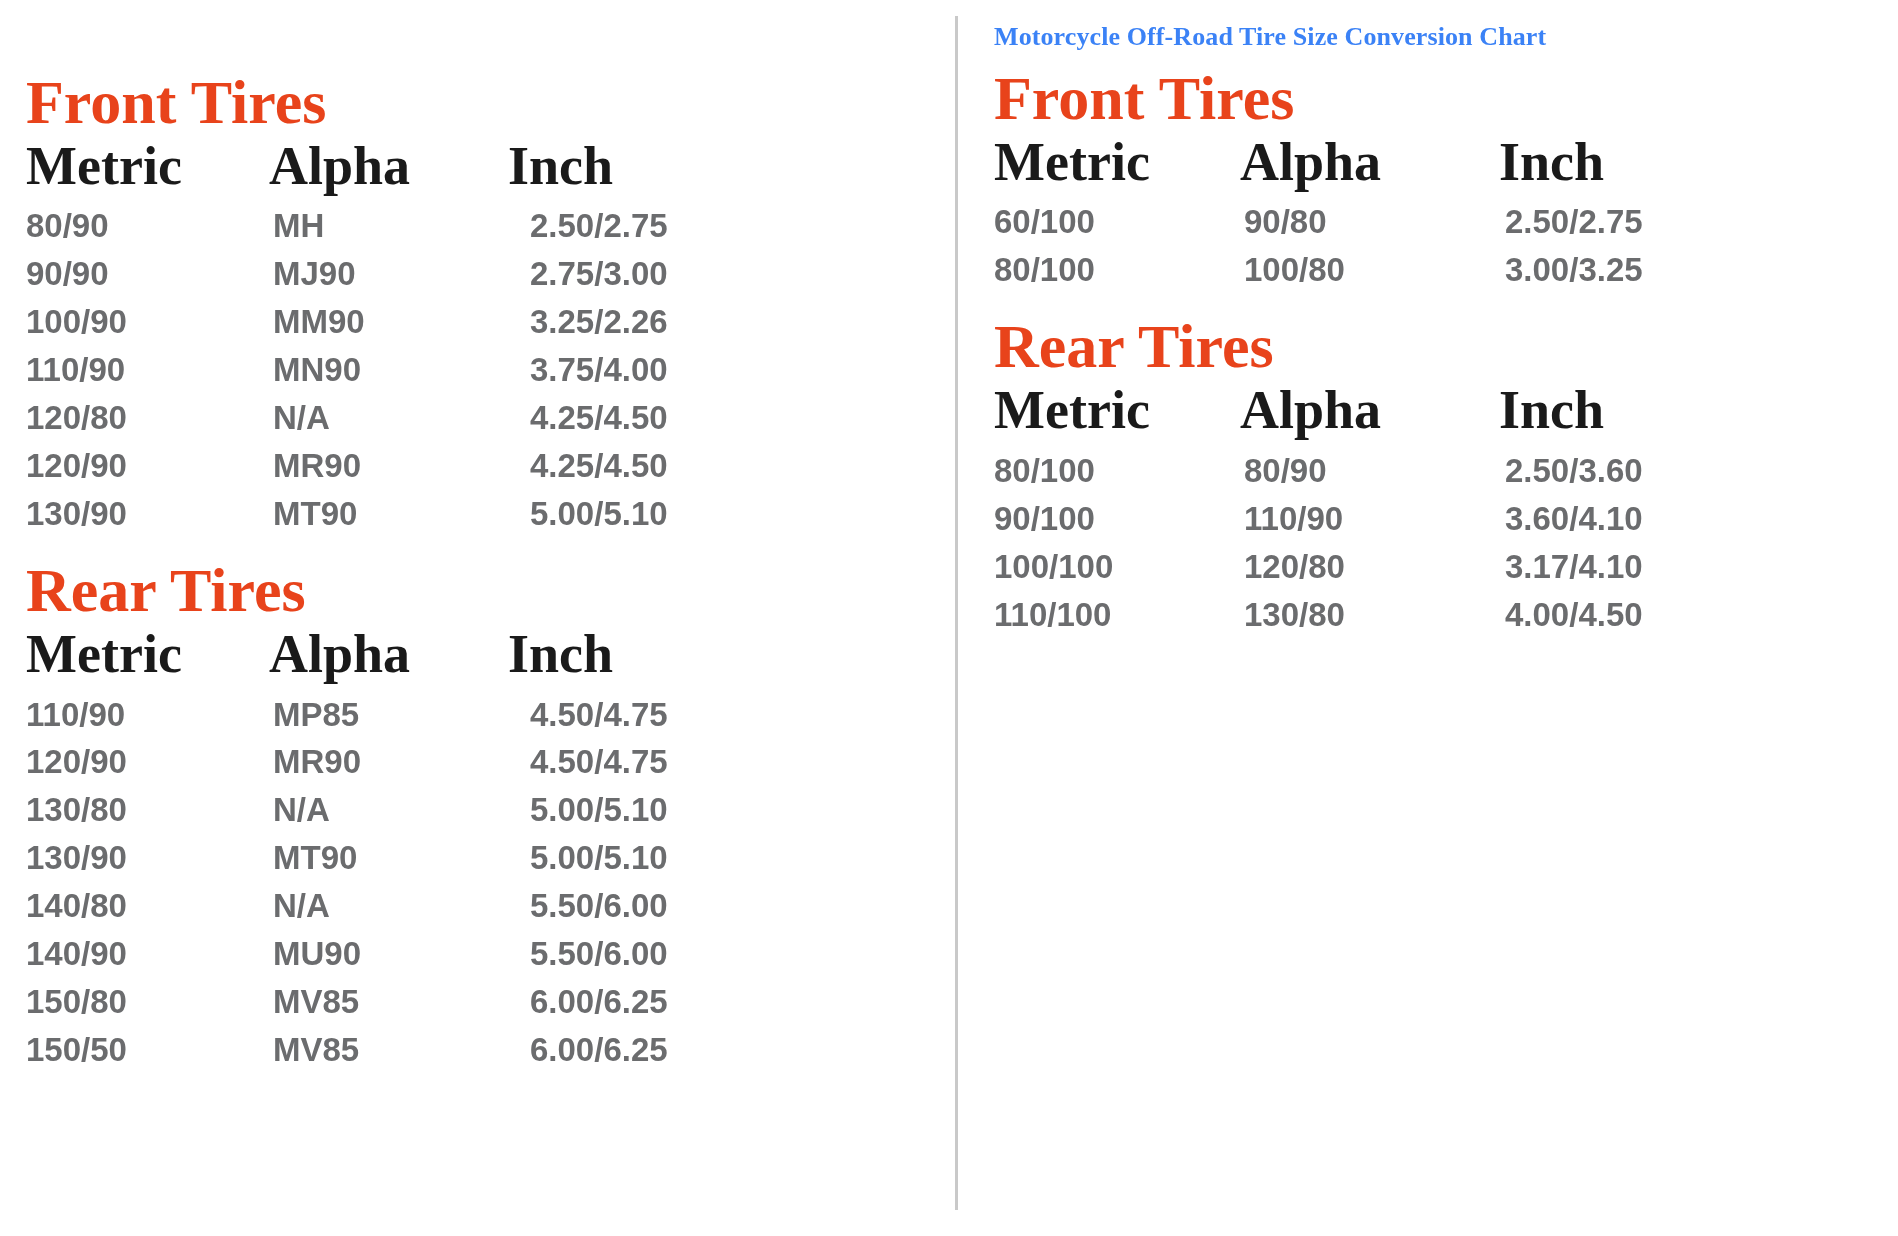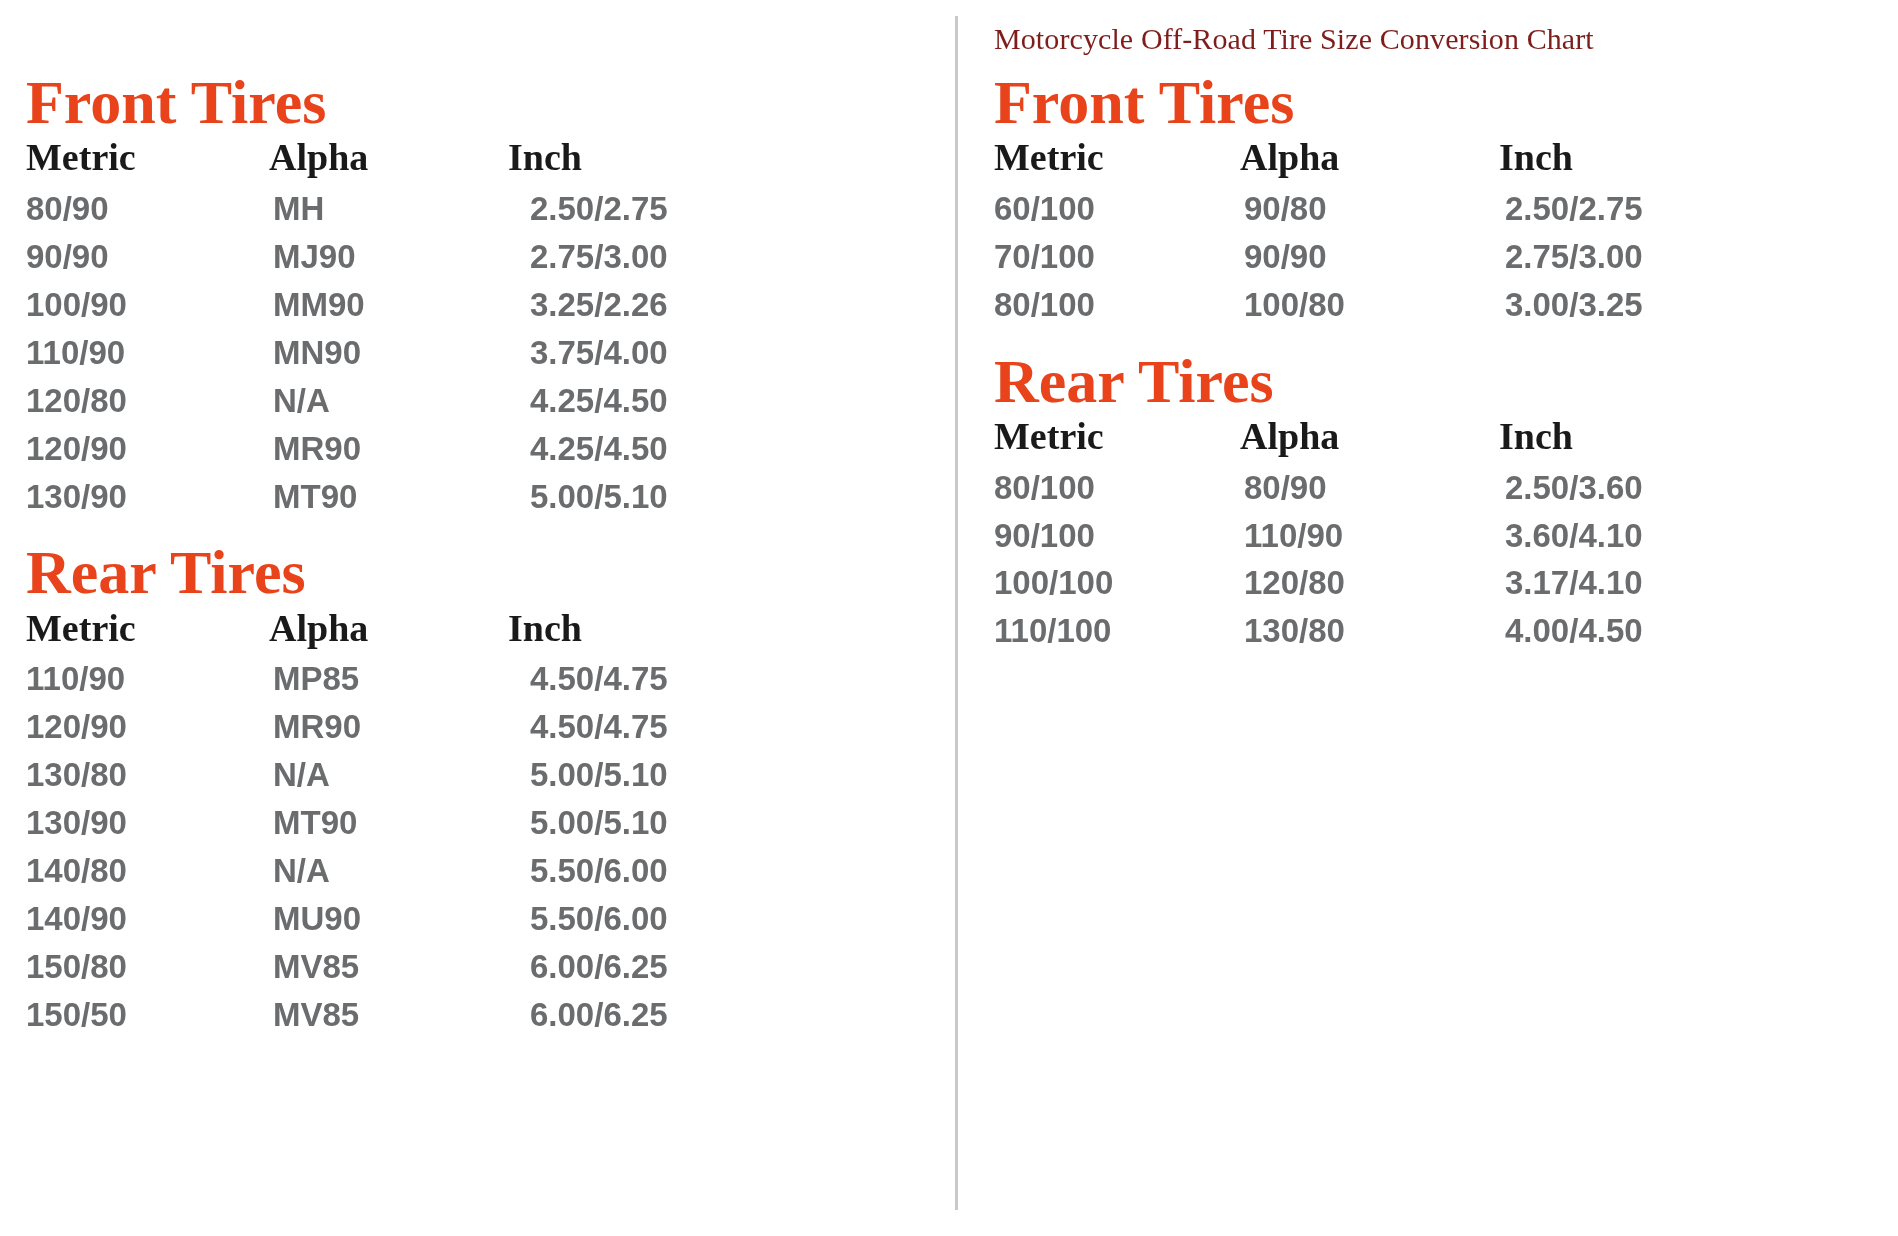--- a/index.html
+++ b/index.html
@@ -33,23 +33,23 @@
     flex: 0 0 auto;
   }
   .col-right {
     flex: 1 1 auto;
     box-sizing: border-box;
     padding: 22px 0 0 36px;
   }
 
   .chart-title {
     font-family: "Liberation Serif", serif;
-    font-weight: normal;
-    font-size: 30px;
-    color: #7f1d1d;
+    font-weight: bold;
+    font-size: 26px;
+    color: #3b82f6;
     letter-spacing: 0.1px;
     margin: 0 0 14px 0;
     white-space: nowrap;
   }
 
   .section-head {
     font-family: "Liberation Serif", serif;
     font-weight: bold;
     font-size: 62px;
     color: #e8431b;
@@ -61,21 +61,21 @@
   }
 
   table.tire-table {
     border-collapse: collapse;
     border-spacing: 0;
     margin: 0;
   }
   table.tire-table th {
     font-family: "Liberation Serif", serif;
     font-weight: bold;
-    font-size: 38px;
+    font-size: 54px;
     color: #1a1a1a;
     text-align: left;
     padding: 0 0 6px 0;
     line-height: 1.1;
   }
   table.tire-table td {
     font-family: "Liberation Sans", sans-serif;
     font-weight: bold;
     font-size: 33px;
     color: #6b6c6e;
@@ -229,25 +229,20 @@
           <th class="c-inch">Inch</th>
         </tr>
       </thead>
       <tbody>
         <tr>
           <td class="c-metric">60/100</td>
           <td class="c-alpha">90/80</td>
           <td class="c-inch">2.50/2.75</td>
         </tr>
         <tr>
-          <td class="c-metric">70/100</td>
-          <td class="c-alpha">90/90</td>
-          <td class="c-inch">2.75/3.00</td>
-        </tr>
-        <tr>
           <td class="c-metric">80/100</td>
           <td class="c-alpha">100/80</td>
           <td class="c-inch">3.00/3.25</td>
         </tr>
       </tbody>
     </table>
 
     <div class="section-head rear">Rear Tires</div>
 
     <table class="tire-table">

